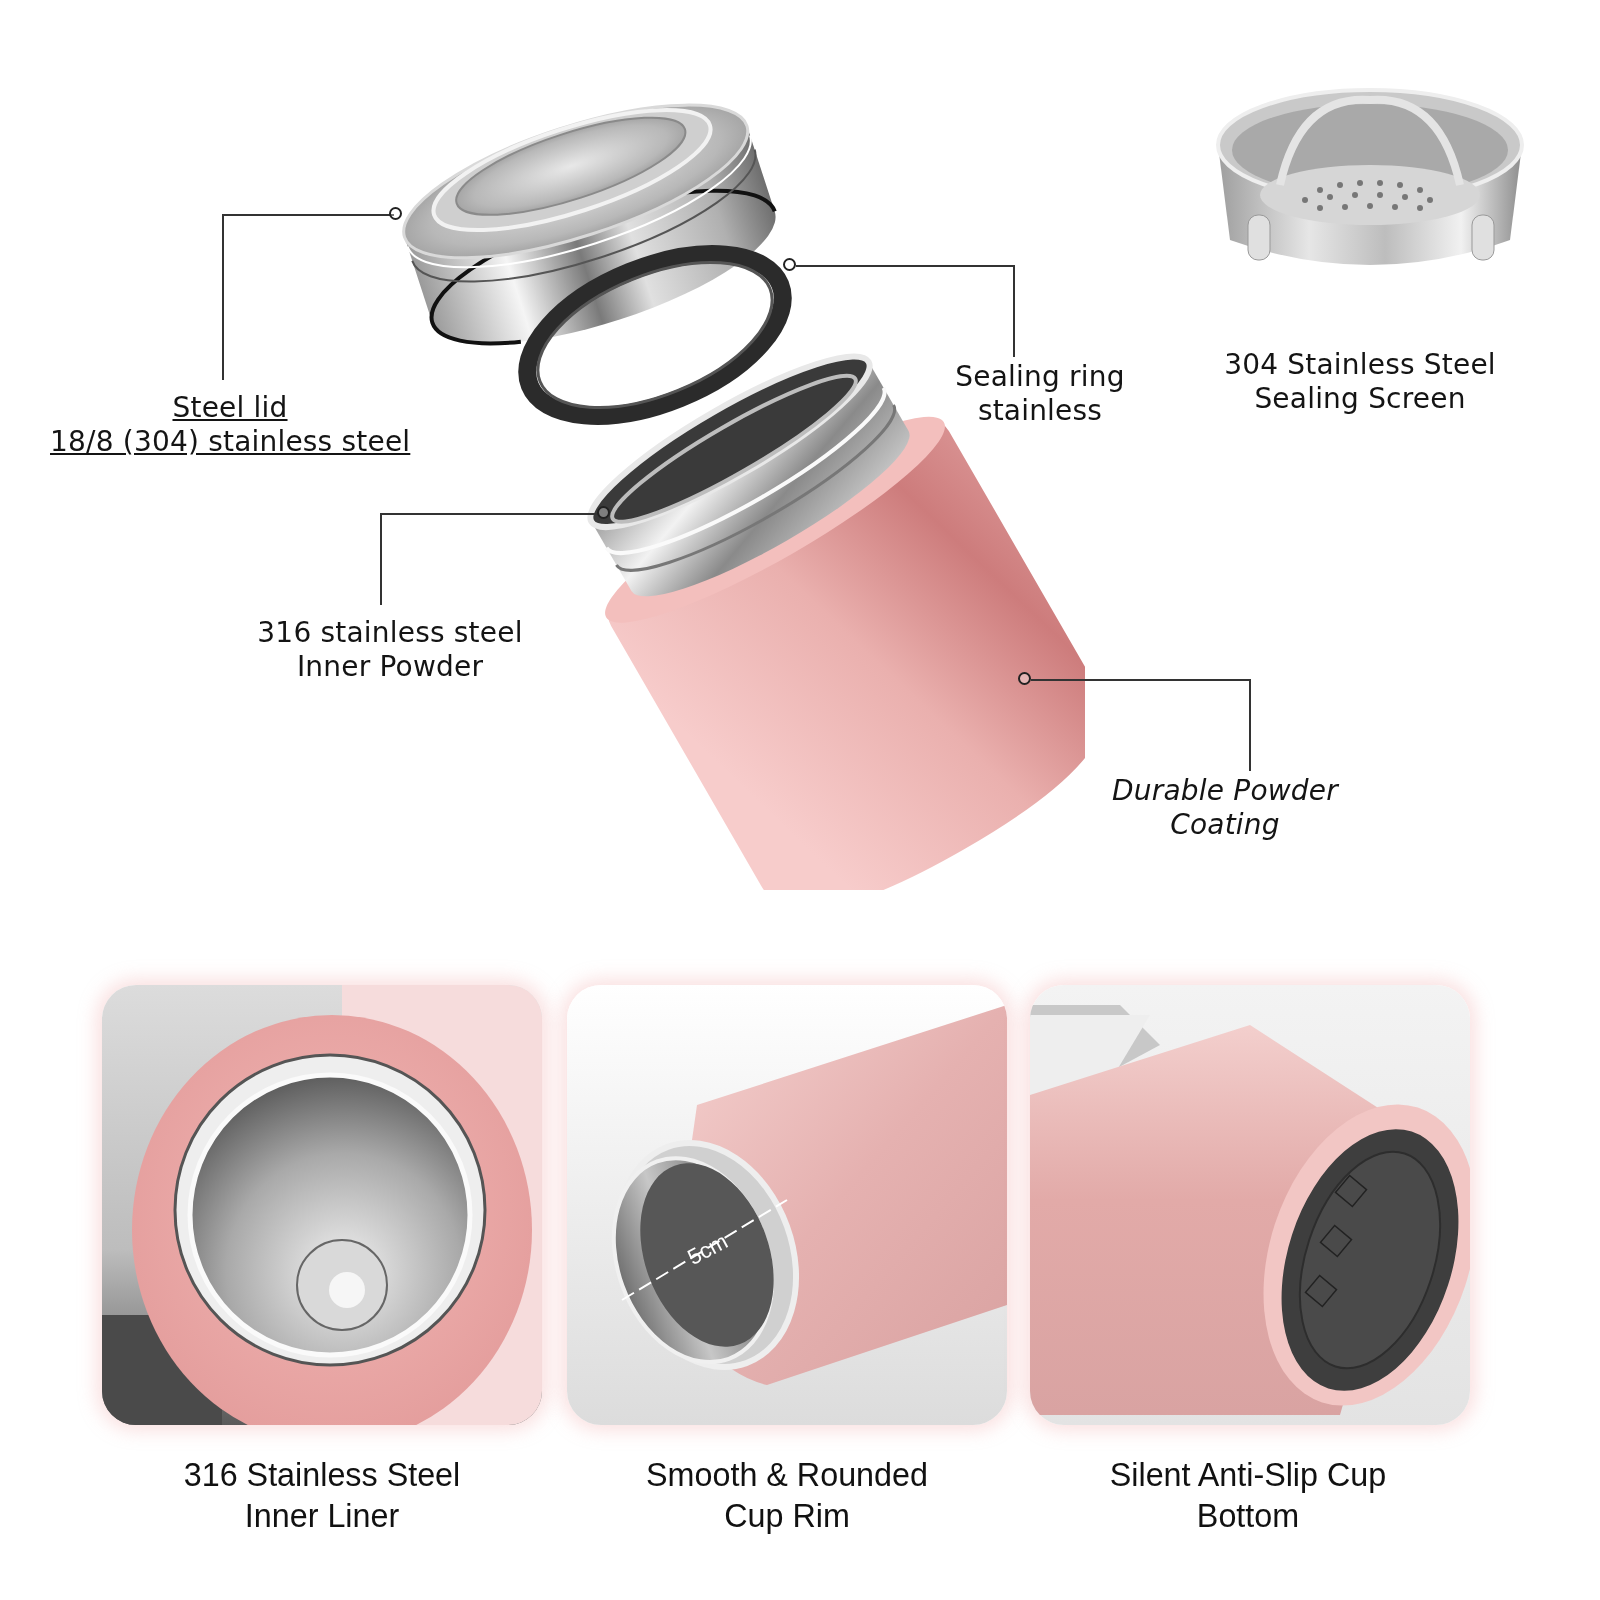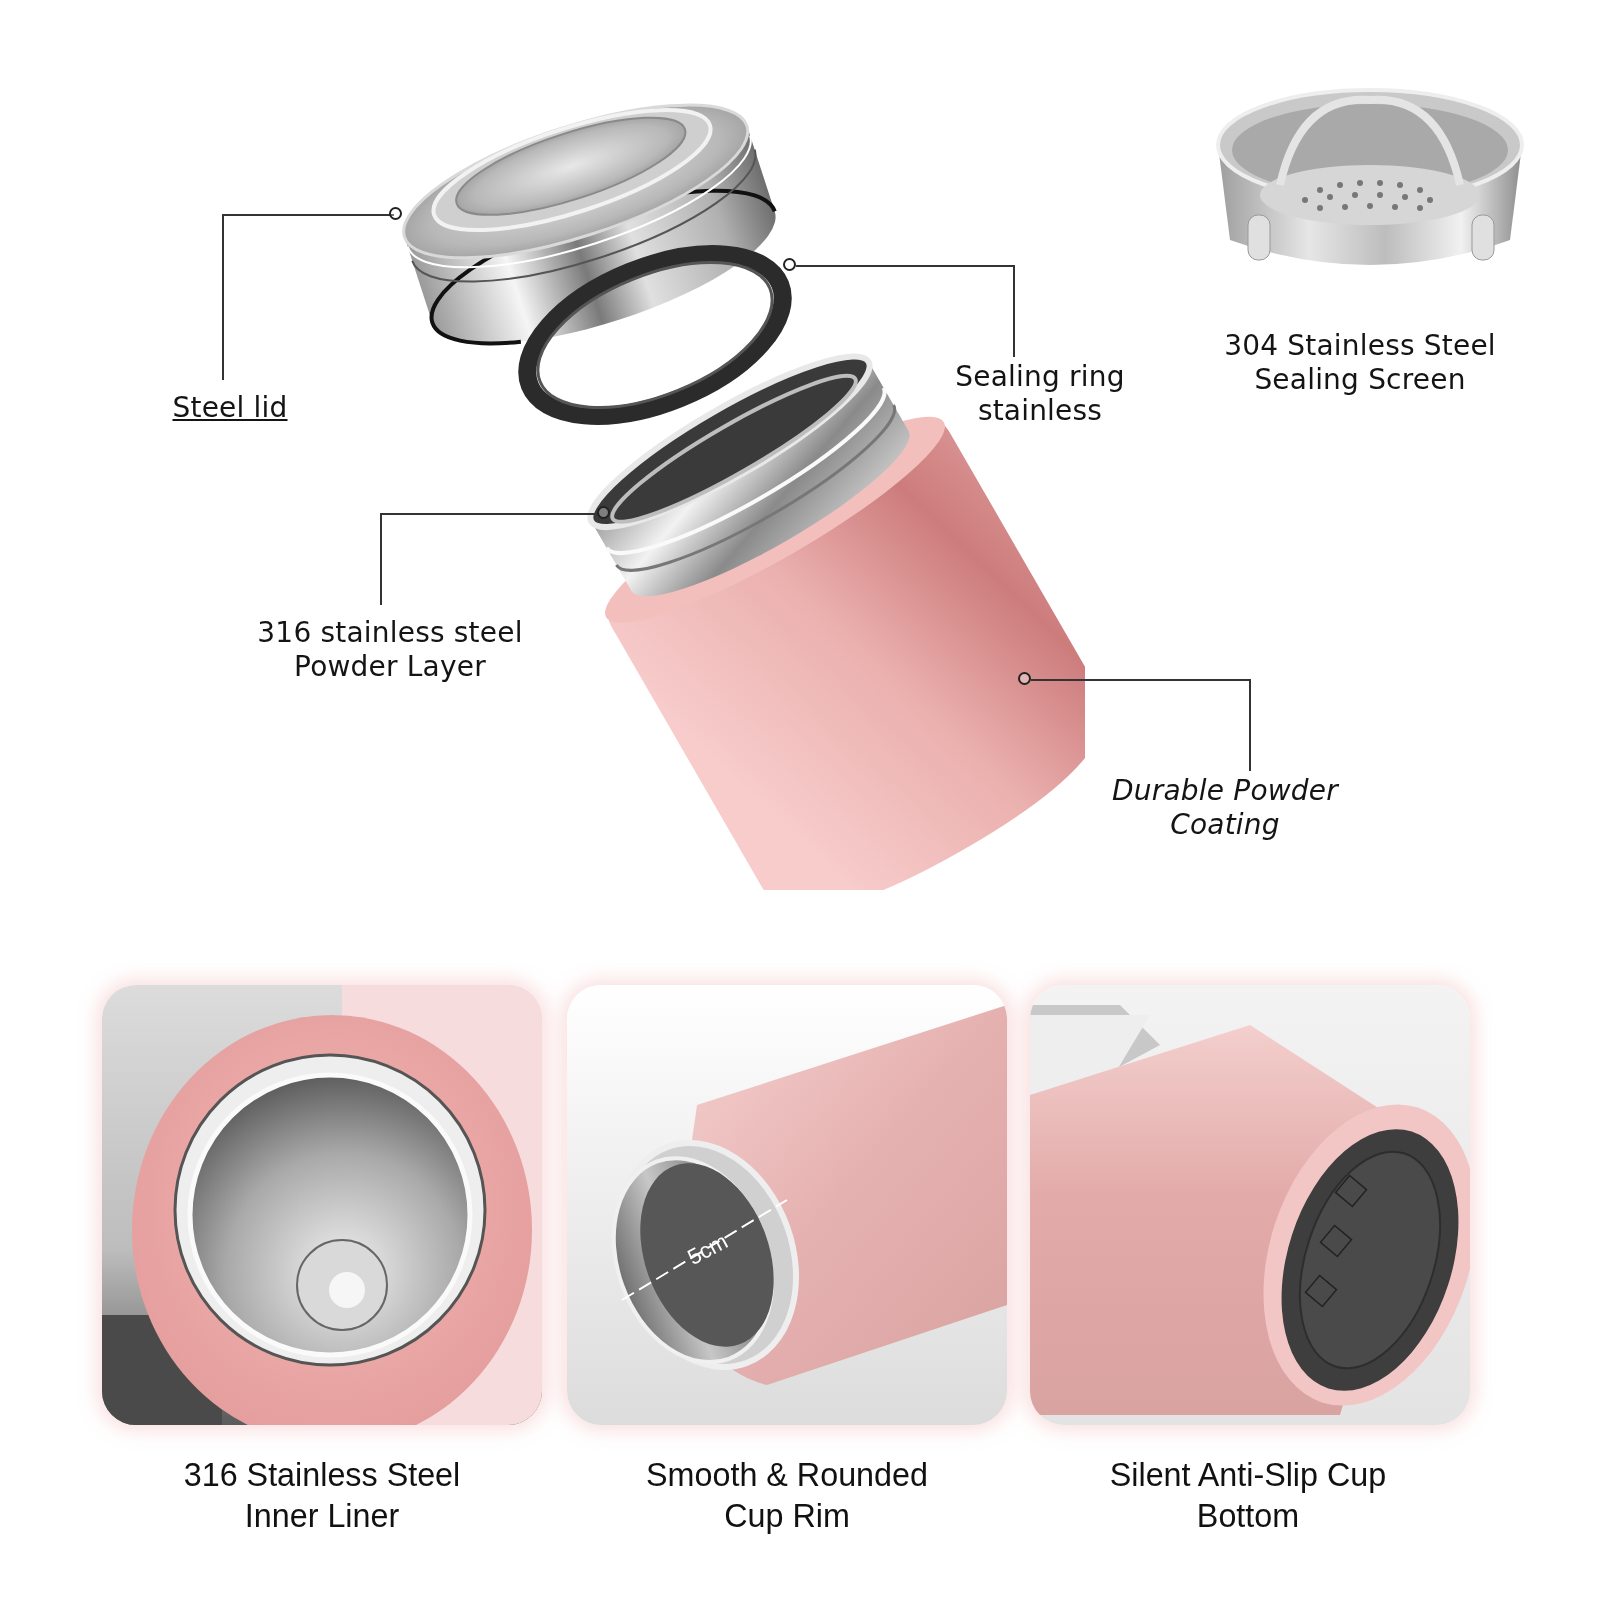--- a/index.html
+++ b/index.html
@@ -130,34 +130,35 @@
   <div class="leader" style="left:380px;top:513px;width:218px;height:1.5px;"></div>
   <div class="leader" style="left:380px;top:513px;width:1.5px;height:92px;"></div>
   <div class="dot" style="left:597px;top:506px;"></div>
 
   <div class="leader" style="left:1031px;top:679px;width:219px;height:1.5px;"></div>
   <div class="leader" style="left:1249px;top:679px;width:1.5px;height:92px;"></div>
   <div class="dot" style="left:1018px;top:672px;"></div>
 
   <div class="label" style="left:50px;top:391px;width:360px;text-decoration:underline;">
     <span>Steel lid</span>
+    <span>18/8 (304) stainless steel</span>
   </div>
   <div class="label" style="left:930px;top:360px;width:220px;">
     <span>Sealing ring</span>
     <span>stainless</span>
   </div>
   <div class="label" style="left:250px;top:616px;width:280px;">
     <span>316 stainless steel</span>
-    <span>Powder Layer</span>
+    <span>Inner Powder</span>
   </div>
   <div class="label" style="left:1100px;top:774px;width:250px;font-style:italic;">
     <span>Durable Powder</span>
     <span>Coating</span>
   </div>
-  <div class="label" style="left:1210px;top:329px;width:300px;">
+  <div class="label" style="left:1210px;top:348px;width:300px;">
     <span>304 Stainless Steel</span>
     <span>Sealing Screen</span>
   </div>
 </div>
 
 <div class="abs" style="left:0;top:930px;width:1600px;height:670px;"></div>
 
 <div class="card" style="left:102px;">
   <svg width="440" height="440" viewBox="0 0 440 440">
     <defs>

